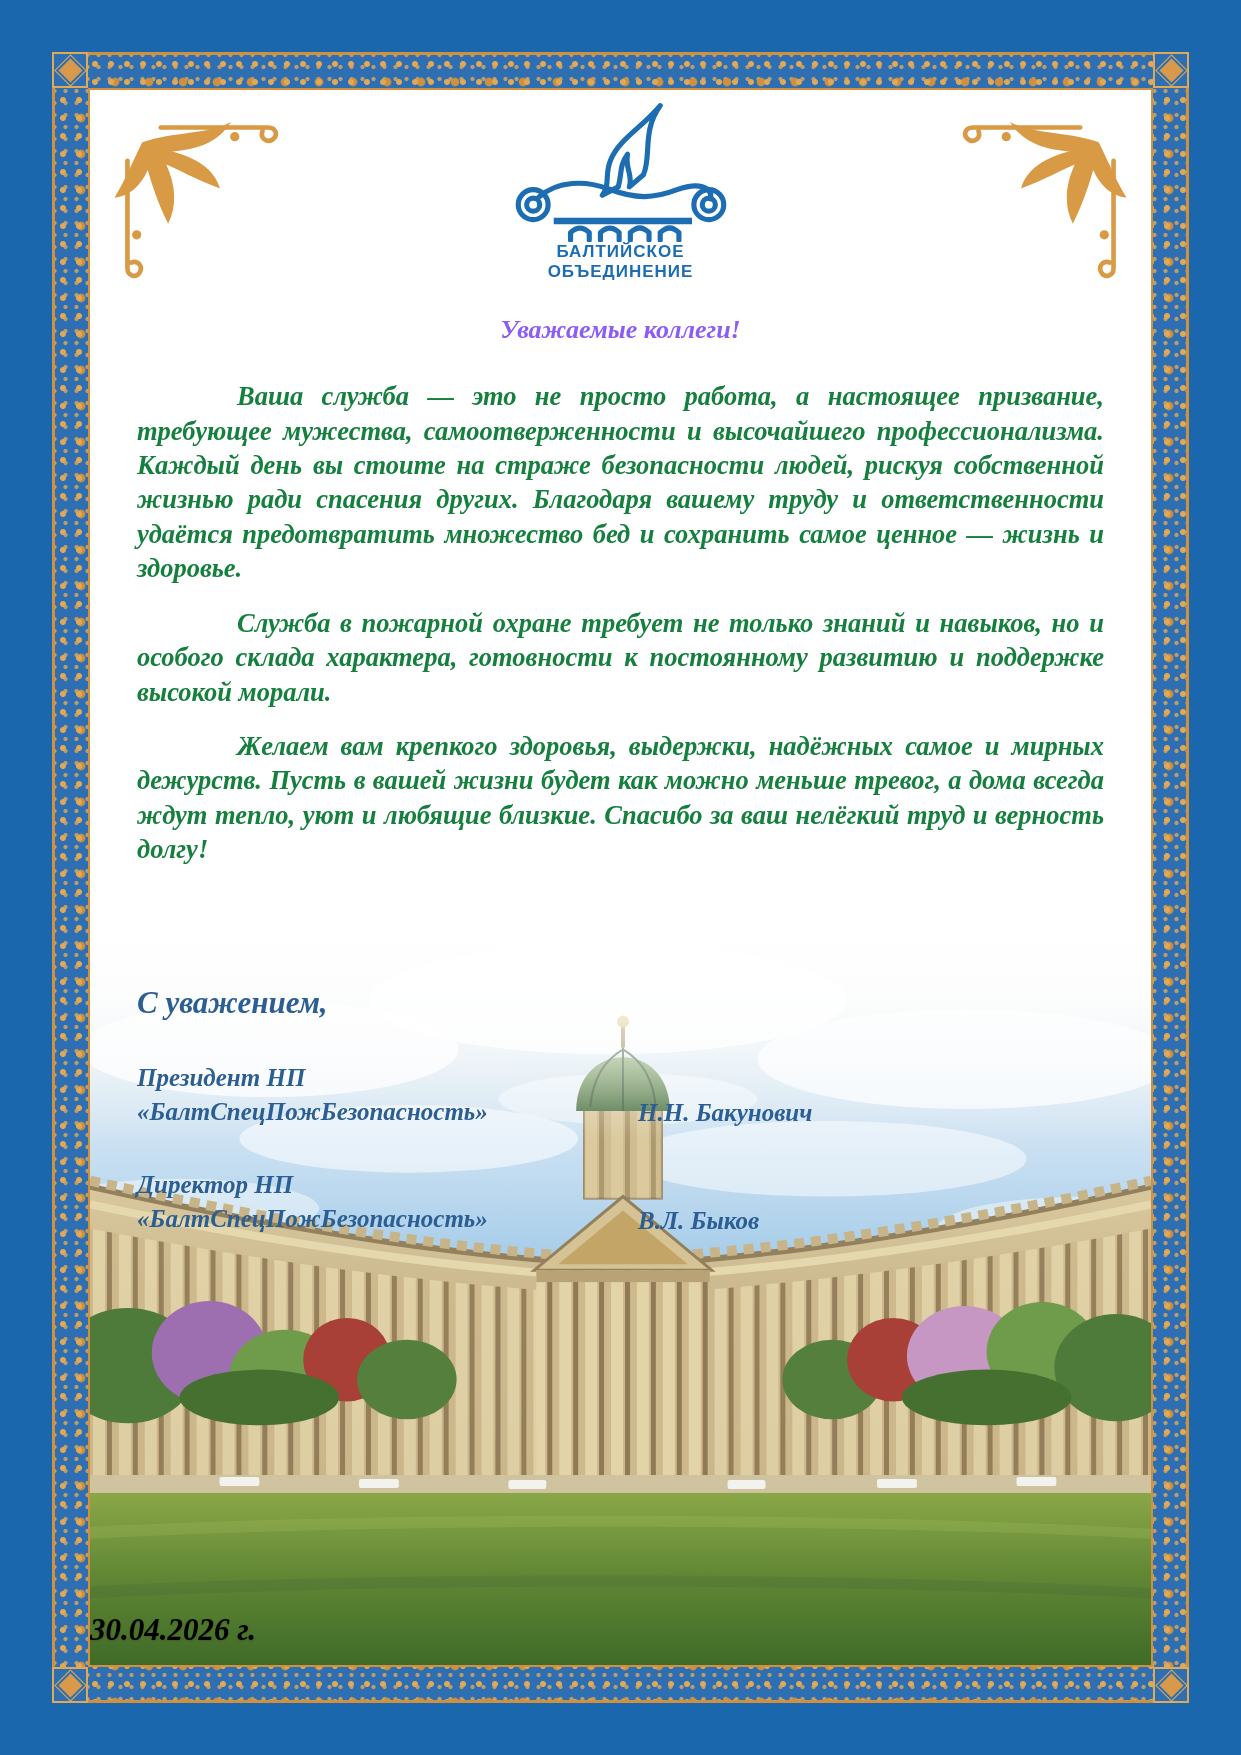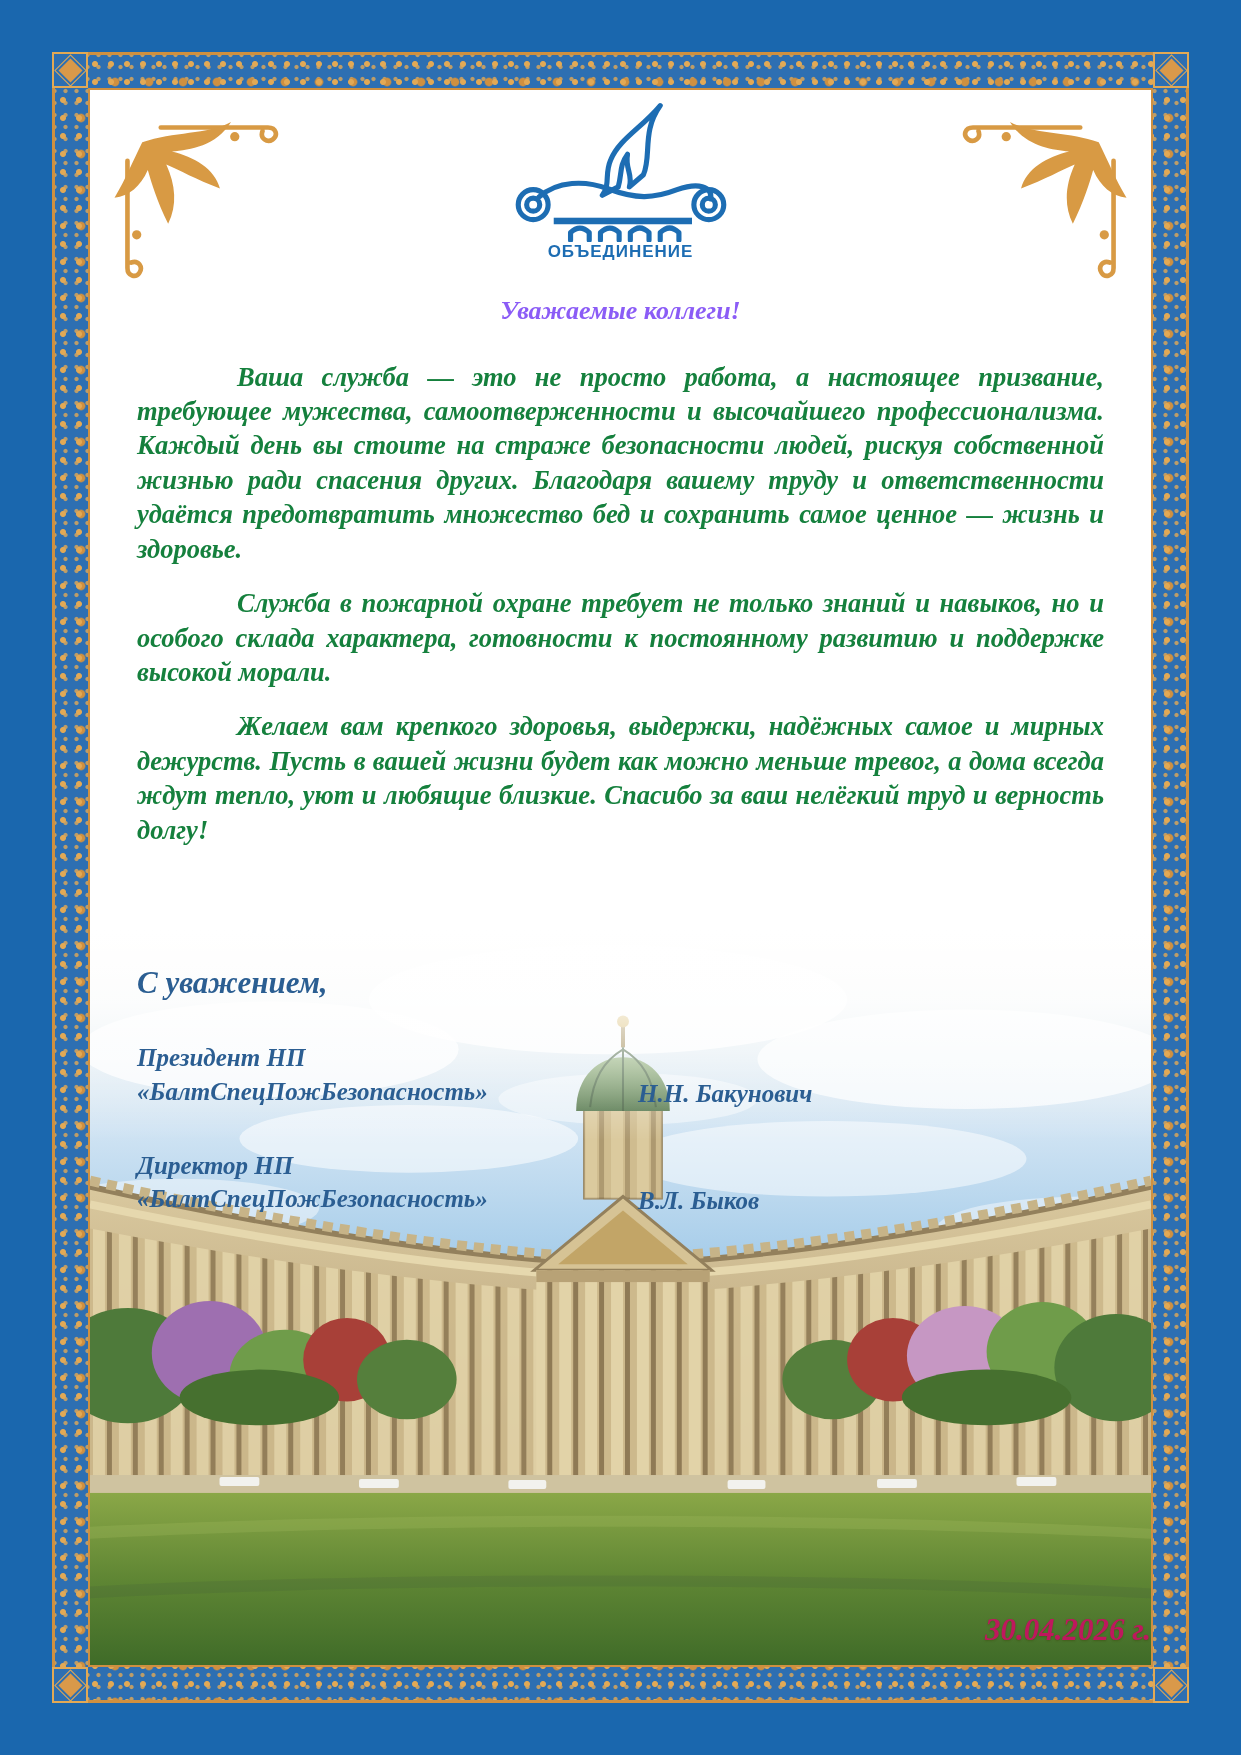--- a/index.html
+++ b/index.html
@@ -41,22 +41,22 @@
   .fl-tl{left:6px;top:6px;}
   .fl-tr{right:6px;top:6px;transform:scaleX(-1);}
   
   .photo{position:absolute;left:0;right:0;bottom:0;top:840px;z-index:1;}
   .photo svg{width:100%;height:100%;display:block;}
   .photo-fade{
     position:absolute;left:0;right:0;top:0;height:210px;
     background:linear-gradient(#ffffff 0%, rgba(255,255,255,.85) 35%, rgba(255,255,255,0) 100%);
   }
   .date{
-    position:absolute;left:0;right:0;top:682px;text-align:right;
-    font-style:italic;font-weight:bold;font-size:31px;color:#be185d;
+    position:absolute;left:0;right:0;top:682px;text-align:left;
+    font-style:italic;font-weight:bold;font-size:31px;color:#000000;
     text-shadow:0 1px 2px rgba(60,60,0,.35);
   }
   
   .content{position:absolute;inset:0;z-index:3;padding:10px 47px 0 47px;box-sizing:border-box;}
   .logo{text-align:center;}
   .logo svg{display:block;margin:0 auto;}
   .org-name{
     font-family:"Liberation Sans", sans-serif;font-weight:bold;
     color:#1d6db3;font-size:17px;line-height:1.15;letter-spacing:1px;
   }
@@ -231,20 +231,21 @@
             <circle cx="224" cy="112" r="16"></circle>
             <circle cx="224" cy="112" r="7"></circle>
 
             <path d="M76,150 V142 Q86,132 96,142 V150"></path>
             <path d="M108,150 V142 Q118,132 128,142 V150"></path>
             <path d="M140,150 V142 Q150,132 160,142 V150"></path>
             <path d="M172,150 V142 Q182,132 192,142 V150"></path>
           </g>
           <rect x="58" y="126" width="148" height="7" fill="#1d6db3"></rect>
         </svg>
+        <div class="org-name">БАЛТИЙСКОЕ</div>
         <div class="org-name">ОБЪЕДИНЕНИЕ</div>
       </div>
 
       <div class="h1">Уважаемые коллеги!</div>
 
       <div class="body-text">
         <p>Ваша служба — это не просто работа, а настоящее призвание, требующее мужества, самоотверженности и высочайшего профессионализма. Каждый день вы стоите на страже безопасности людей, рискуя собственной жизнью ради спасения других. Благодаря вашему труду и ответственности удаётся предотвратить множество бед и сохранить самое ценное — жизнь и здоровье.</p>
         <p>Служба в пожарной охране требует не только знаний и навыков, но и особого склада характера, готовности к постоянному развитию и поддержке высокой морали.</p>
         <p>Желаем вам крепкого здоровья, выдержки, надёжных самое и мирных дежурств. Пусть в вашей жизни будет как можно меньше тревог, а дома всегда ждут тепло, уют и любящие близкие. Спасибо за ваш нелёгкий труд и верность долгу!</p>
       </div>

